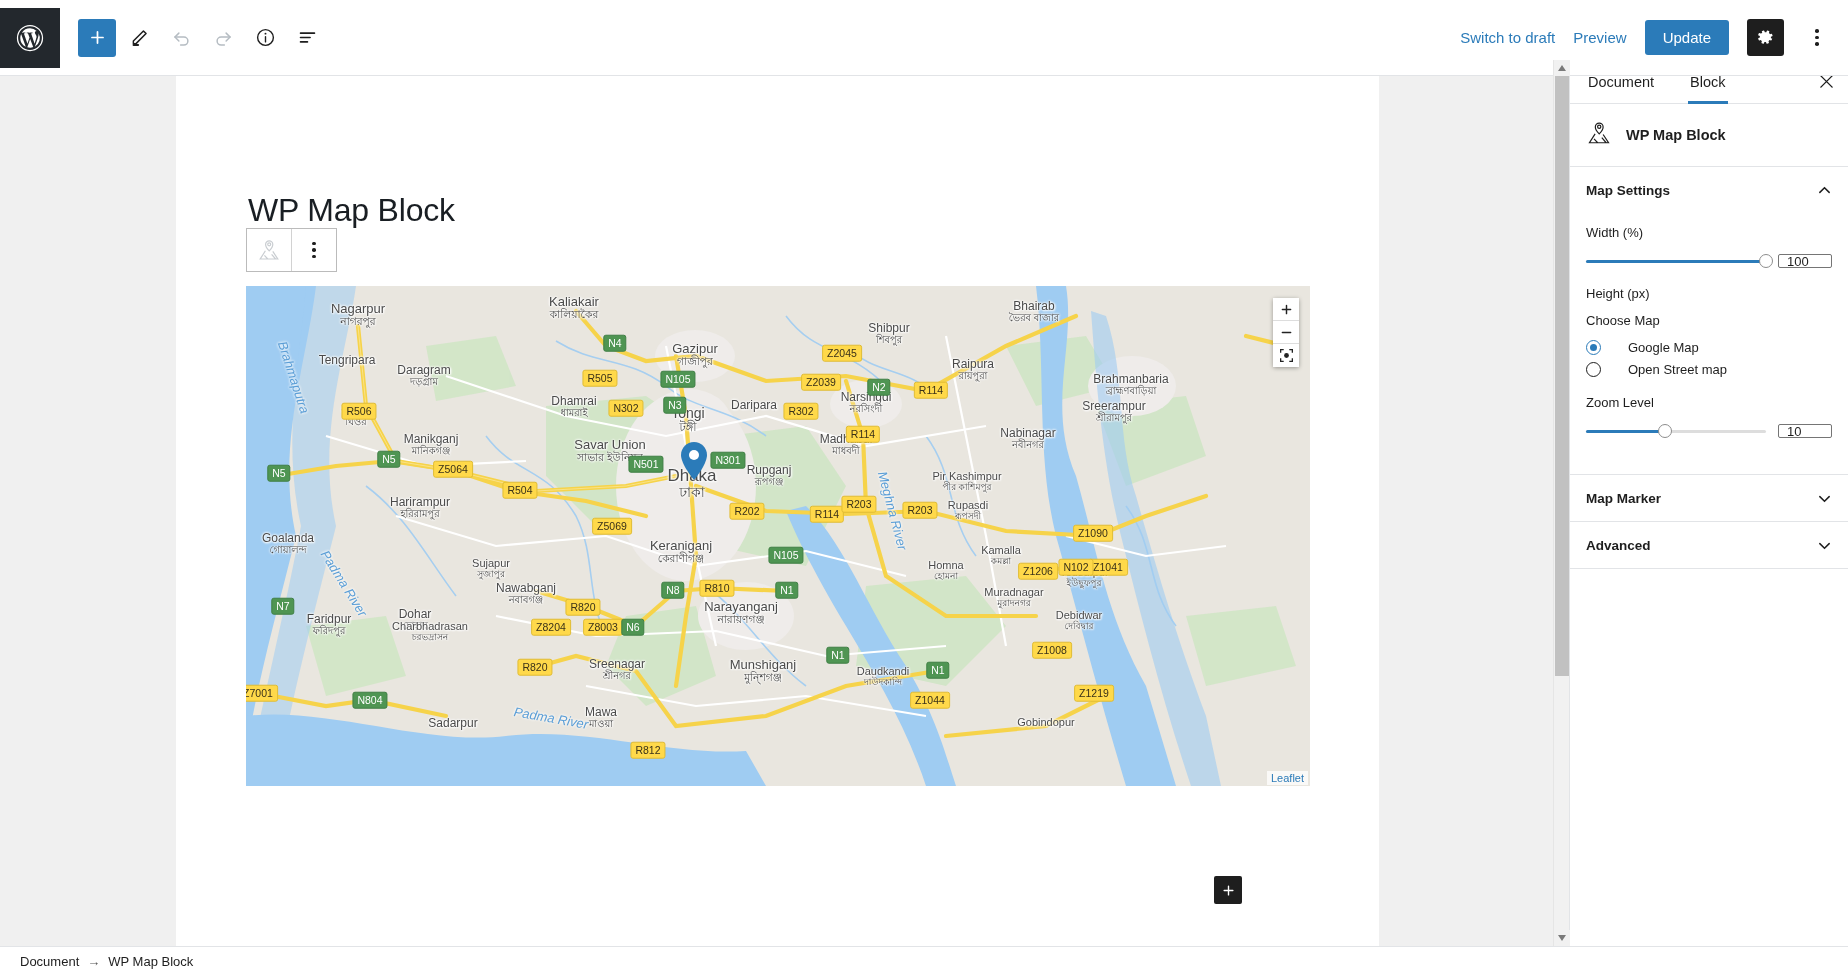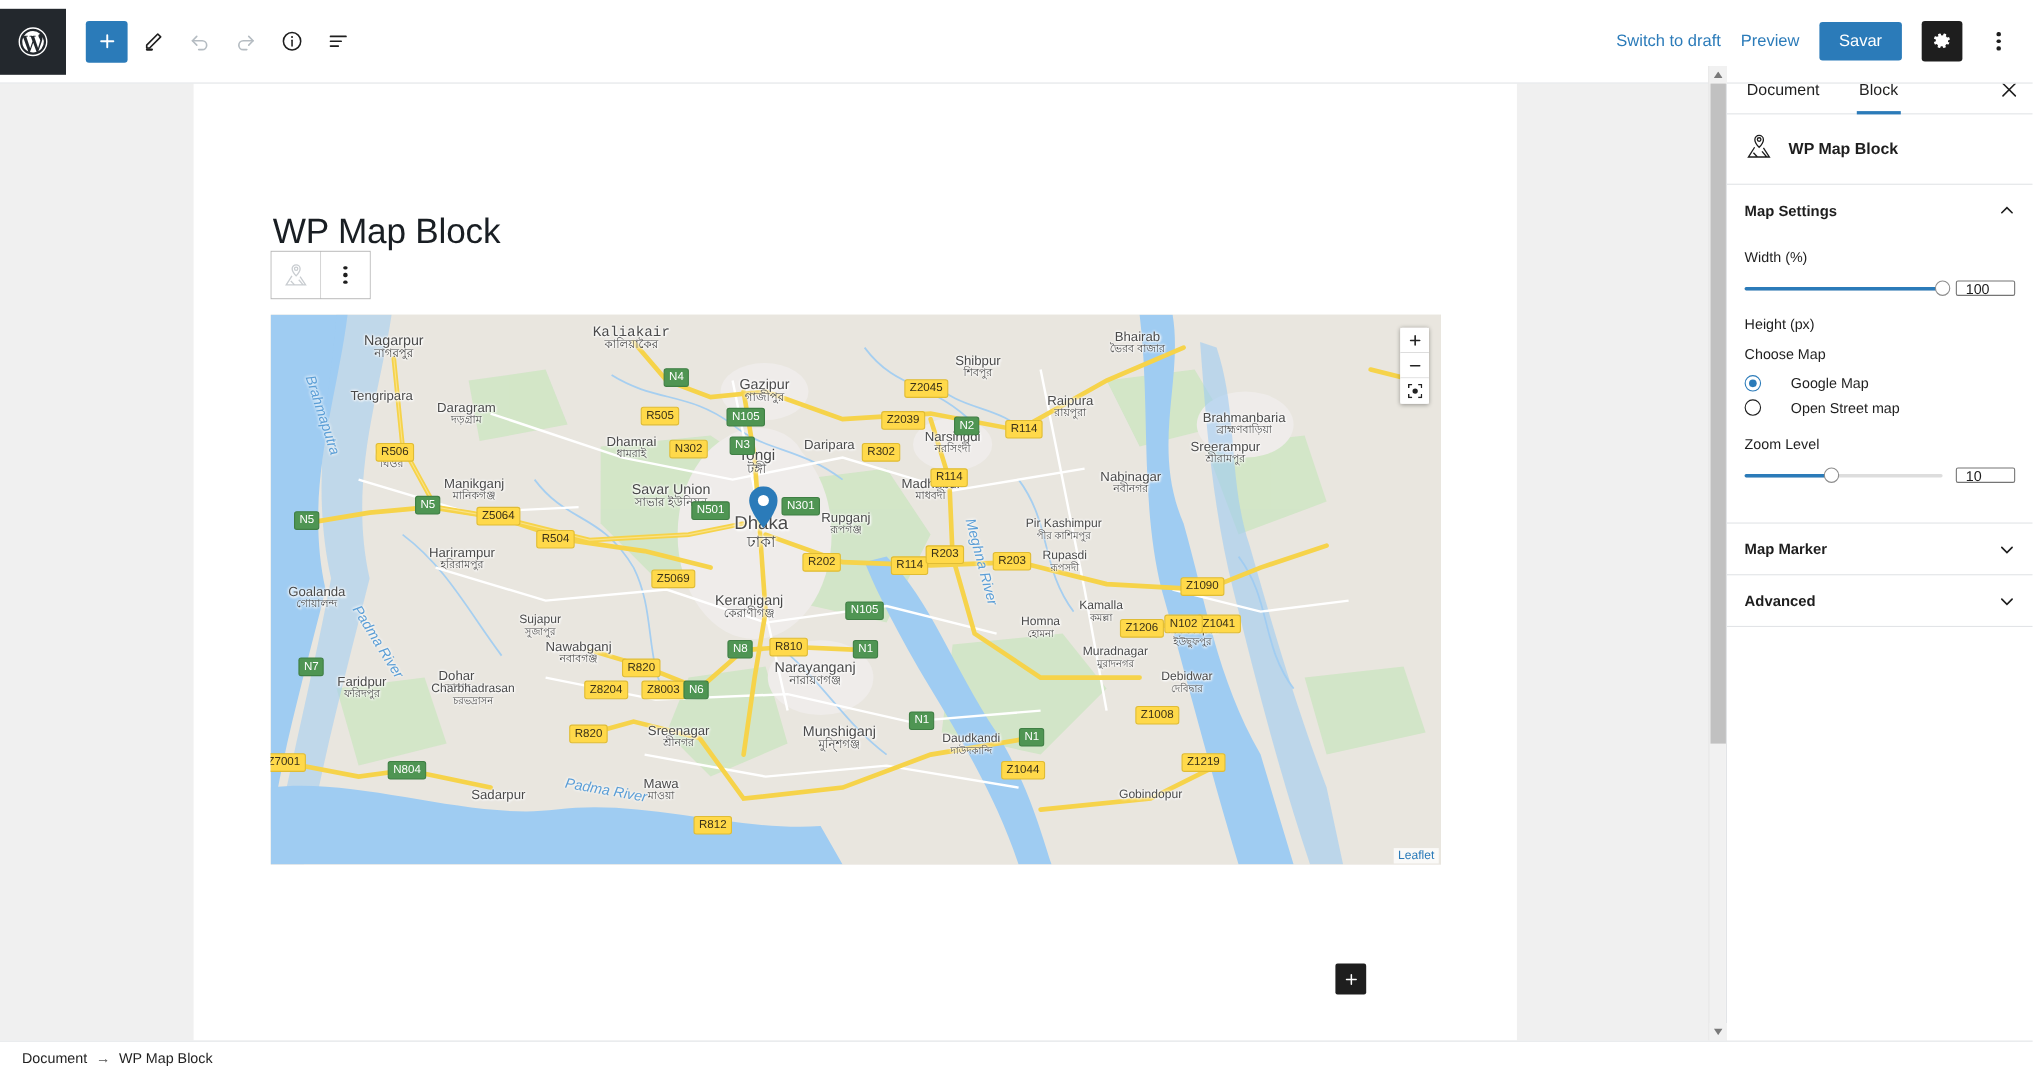--- a/index.html
+++ b/index.html
@@ -263,21 +263,21 @@
     <button class="tb-btn" title="List view">
       <svg width="21" height="21" viewBox="0 0 24 24" stroke="#1e1e1e" stroke-width="1.8" stroke-linecap="round">
         <path d="M4 7h16M4 12h11M4 17h8"></path>
       </svg>
     </button>
   </div>
 
   <div class="tb-right">
     <button class="tb-link">Switch to draft</button>
     <button class="tb-link">Preview</button>
-    <button id="update-button">Savar</button>
+    <button id="update-button">Update</button>
     <button id="settings-gear-button" title="Settings">
       <svg width="19" height="19" viewBox="0 0 24 24" fill="#fff">
         <path d="M12 8.3A3.7 3.7 0 1 0 15.7 12 3.7 3.7 0 0 0 12 8.3zm0 5.9A2.2 2.2 0 1 1 14.2 12 2.2 2.2 0 0 1 12 14.2z"></path>
         <path d="M20.4 13.5l-1.6-.5a6.9 6.9 0 0 0 0-2l1.6-.5a.8.8 0 0 0 .5-1l-.6-1.7a.8.8 0 0 0-1-.5l-1.6.5a7 7 0 0 0-1.4-1.4l.5-1.6a.8.8 0 0 0-.5-1l-1.7-.6a.8.8 0 0 0-1 .5l-.5 1.6a6.9 6.9 0 0 0-2 0l-.5-1.6a.8.8 0 0 0-1-.5l-1.7.6a.8.8 0 0 0-.5 1l.5 1.6A7 7 0 0 0 6 6.8l-1.6-.5a.8.8 0 0 0-1 .5l-.6 1.7a.8.8 0 0 0 .5 1l1.6.5a6.9 6.9 0 0 0 0 2l-1.6.5a.8.8 0 0 0-.5 1l.6 1.7a.8.8 0 0 0 1 .5l1.6-.5a7 7 0 0 0 1.4 1.4l-.5 1.6a.8.8 0 0 0 .5 1l1.7.6a.8.8 0 0 0 1-.5l.5-1.6a6.9 6.9 0 0 0 2 0l.5 1.6a.8.8 0 0 0 1 .5l1.7-.6a.8.8 0 0 0 .5-1l-.5-1.6a7 7 0 0 0 1.4-1.4l1.6.5a.8.8 0 0 0 1-.5l.6-1.7a.8.8 0 0 0-.5-1z"></path>
       </svg>
     </button>
     <button id="more-menu-button" title="Options">
       <span class="vdots">
           <i></i>
           <i></i>
@@ -385,21 +385,21 @@
         <g stroke="#ffffff" stroke-width="1" fill="none" opacity=".35">
           <path d="M112 40 L120 120 L150 175 L210 185 L290 205 L380 200 L430 190"></path>
         </g>
       </svg>
 
       <div id="map-labels">
           <div class="plabel" style="left: 112px; top: 29px; font-size: 13px;">
             <span class="en">Nagarpur</span>
             <span class="bn">নাগরপুর</span>
           </div>
-          <div class="plabel" style="left: 328px; top: 22px; font-size: 13px; font-family: Liberation Mono, monospace;">
+          <div class="plabel" style="left: 328px; top: 22px; font-size: 13px;">
             <span class="en">Kaliakair</span>
             <span class="bn">কালিয়াকৈর</span>
           </div>
           <div class="plabel" style="left: 643px; top: 48px; font-size: 12px;">
             <span class="en">Shibpur</span>
             <span class="bn">শিবপুর</span>
           </div>
           <div class="plabel" style="left: 788px; top: 26px; font-size: 12px;">
             <span class="en">Bhairab</span>
             <span class="bn">ভৈরব বাজার</span>
@@ -566,21 +566,21 @@
           <div class="shield y" style="left: 685px; top: 104px;">R114</div>
           <div class="shield y" style="left: 380px; top: 122px;">N302</div>
           <div class="shield g" style="left: 429px; top: 119px;">N3</div>
           <div class="shield y" style="left: 555px; top: 125px;">R302</div>
           <div class="shield y" style="left: 617px; top: 148px;">R114</div>
           <div class="shield g" style="left: 143px; top: 173px;">N5</div>
           <div class="shield y" style="left: 207px; top: 183px;">Z5064</div>
           <div class="shield g" style="left: 33px; top: 187px;">N5</div>
           <div class="shield g" style="left: 400px; top: 178px;">N501</div>
           <div class="shield g" style="left: 482px; top: 174px;">N301</div>
-          <div class="shield y" style="left: 259px; top: 204px;">R504</div>
+          <div class="shield y" style="left: 274px; top: 204px;">R504</div>
           <div class="shield y" style="left: 501px; top: 225px;">R202</div>
           <div class="shield y" style="left: 581px; top: 228px;">R114</div>
           <div class="shield y" style="left: 613px; top: 218px;">R203</div>
           <div class="shield y" style="left: 674px; top: 224px;">R203</div>
           <div class="shield y" style="left: 366px; top: 240px;">Z5069</div>
           <div class="shield y" style="left: 847px; top: 247px;">Z1090</div>
           <div class="shield y" style="left: 792px; top: 285px;">Z1206</div>
           <div class="shield y" style="left: 862px; top: 281px;">Z1041</div>
           <div class="shield y" style="left: 830px; top: 281px;">N102</div>
           <div class="shield g" style="left: 540px; top: 269px;">N105</div>

